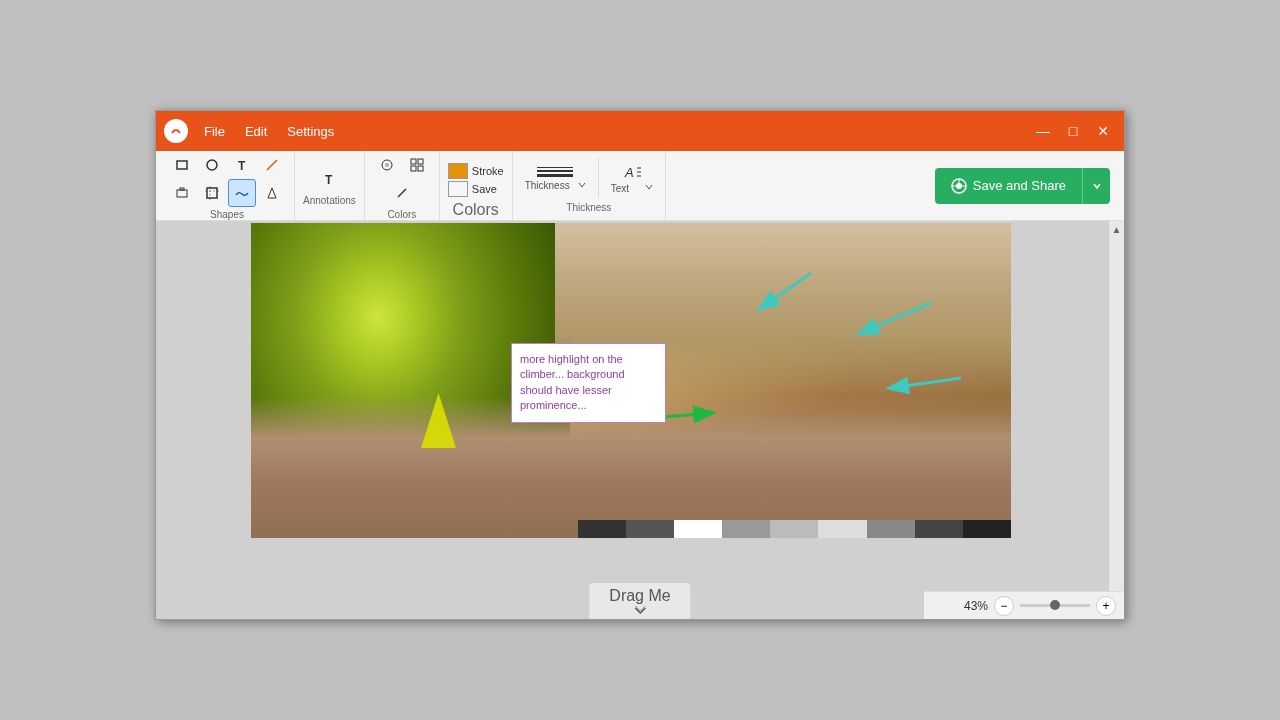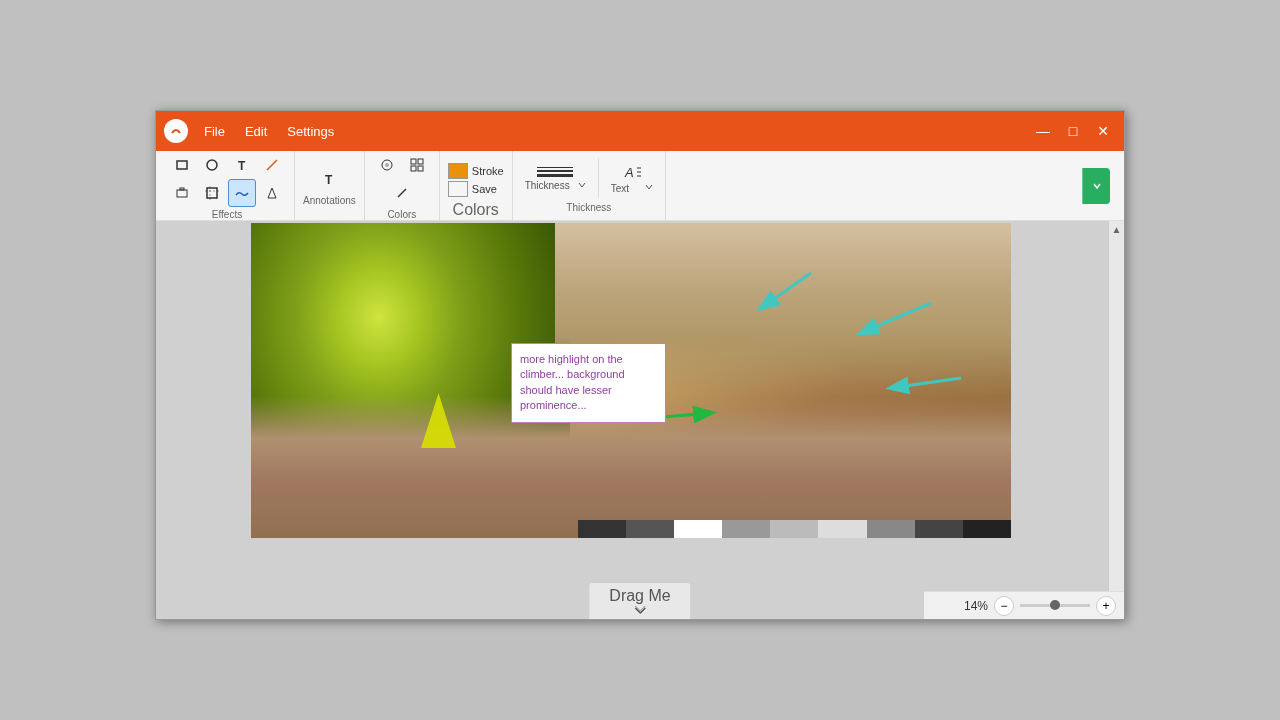--- a/index.html
+++ b/index.html
@@ -464,21 +464,21 @@
             <svg width="14" height="14">
                 <path d="M1 9 Q4 5 7 8 Q10 11 13 7" stroke="#2060c0" stroke-width="1.5" fill="none"></path>
               </svg>
           </button>
           <button class="tool-btn" title="Highlight">
             <svg width="14" height="14">
                 <path d="M3 12 L7 2 L11 12 Z" fill="none" stroke="#333" stroke-width="1"></path>
               </svg>
           </button>
         </div>
-        <span class="toolbar-group-label">Effects</span>
+        <span class="toolbar-group-label">Shapes</span>
       </div>
 
       <div class="toolbar-group">
         <div class="toolbar-row">
           <button class="tool-btn" title="Annotation Text">
             <svg width="14" height="14">
                 <text x="3" y="12" font-size="12" font-weight="bold" fill="#333">T</text>
               </svg>
           </button>
         </div>
@@ -553,20 +553,28 @@
               <svg width="8" height="8" viewBox="0 0 8 8">
                   <path d="M1 2 L4 6 L7 2" fill="none" stroke="#555" stroke-width="1"></path>
                 </svg>
             </div>
           </div>
         </div>
         <span class="toolbar-group-label">Thickness</span>
       </div>
 
       <div class="save-share-container">
+        <button class="save-share-btn">
+          <svg width="16" height="16" viewBox="0 0 16 16">
+            <circle cx="8" cy="8" r="7" stroke="white" stroke-width="1.5" fill="none"></circle>
+            <circle cx="8" cy="8" r="3" fill="white"></circle>
+            <path d="M8 5 L8 1 M11 8 L15 8 M5 8 L1 8" stroke="white" stroke-width="1"></path>
+          </svg>
+          <span>Save and Share</span>
+        </button>
         <button class="save-share-dropdown">
           <svg width="10" height="10" viewBox="0 0 10 10">
               <path d="M2 3 L5 7 L8 3" fill="none" stroke="white" stroke-width="1.5"></path>
             </svg>
         </button>
       </div>
     </div>
 
     <div class="canvas-area">
 
@@ -628,21 +636,21 @@
 
       <div class="drag-handle">
         <span>Drag Me</span>
         <svg width="18" height="10" viewBox="0 0 18 10">
           <path d="M4 3 L9 8 L14 3" fill="none" stroke="#555" stroke-width="1.5"></path>
           <path d="M4 1 L9 6 L14 1" fill="none" stroke="#888" stroke-width="1"></path>
         </svg>
       </div>
 
       <div class="status-bar">
-        <span class="zoom-level">14%</span>
+        <span class="zoom-level">43%</span>
         <button class="zoom-btn">−</button>
         <div class="zoom-slider">
           <div class="zoom-slider-thumb"></div>
         </div>
         <button class="zoom-btn">+</button>
       </div>
 
     </div>
 
   </div>

